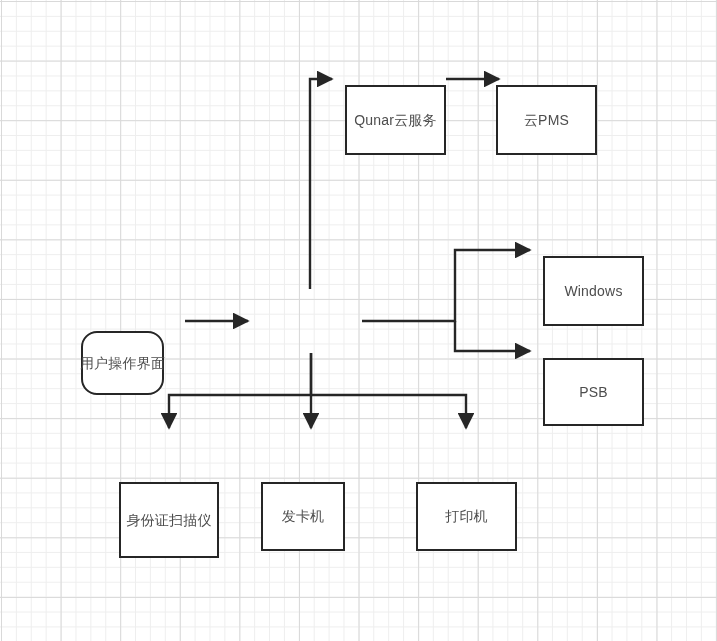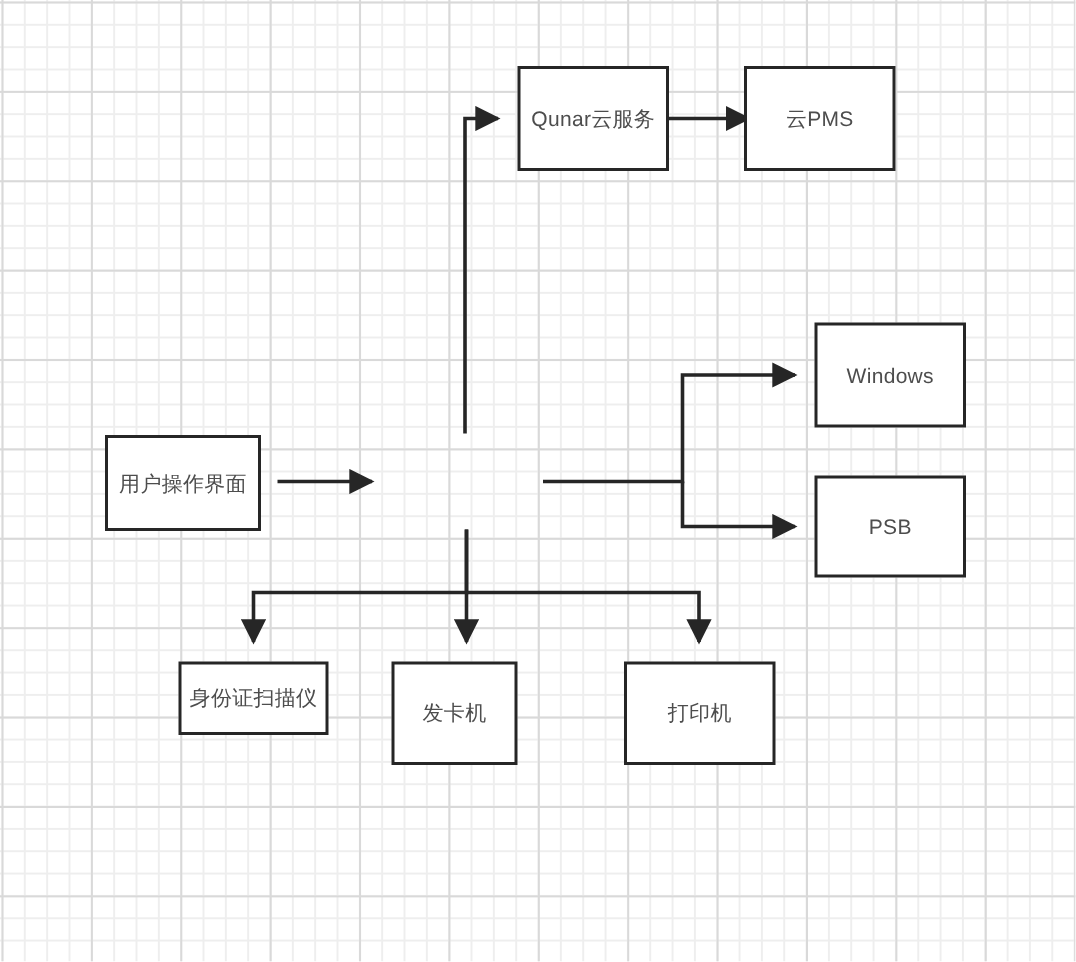--- a/index.html
+++ b/index.html
@@ -43,20 +43,21 @@
     background: #ffffff;
     display: flex;
     align-items: center;
     justify-content: center;
     color: #4d4d4d;
     font-size: 14px;
     line-height: 1.2;
     text-align: center;
     letter-spacing: 0.2px;
     white-space: nowrap;
+    margin-top: 41px;
   }
   .node-label {
     display: block;
   }
 </style>
 </head>
 <body>
 
 <div id="canvas">
 
@@ -72,36 +73,36 @@
       <path d="M 310 289 L 310 79 L 332 79" marker-end="url(#arrow-head)"></path>
       <path d="M 446 79 L 499 79" marker-end="url(#arrow-head)"></path>
       <path d="M 362 321 L 455 321 L 455 250 L 530 250" marker-end="url(#arrow-head)"></path>
       <path d="M 455 321 L 455 351 L 530 351" marker-end="url(#arrow-head)"></path>
       <path d="M 311 353 L 311 395 L 169 395 L 169 428" marker-end="url(#arrow-head)"></path>
       <path d="M 311 353 L 311 428" marker-end="url(#arrow-head)"></path>
       <path d="M 311 395 L 466 395 L 466 428" marker-end="url(#arrow-head)"></path>
     </g>
   </svg>
 
-  <div class="node" style="left: 70px; top: 290px; width: 104px; height: 64px;">
+  <div class="node" style="left: 81px; top: 290px; width: 83px; height: 64px; border-radius: 16px;">
     <span class="node-label">用户操作界面</span>
   </div>
   <div class="node" style="left: 345px; top: 44px; width: 101px; height: 70px;">
     <span class="node-label">Qunar云服务</span>
   </div>
   <div class="node" style="left: 496px; top: 44px; width: 101px; height: 70px;">
     <span class="node-label">云PMS</span>
   </div>
   <div class="node" style="left: 543px; top: 215px; width: 101px; height: 70px;">
     <span class="node-label">Windows</span>
   </div>
   <div class="node" style="left: 543px; top: 317px; width: 101px; height: 68px;">
     <span class="node-label">PSB</span>
   </div>
-  <div class="node" style="left: 119px; top: 441px; width: 100px; height: 49px;">
+  <div class="node" style="left: 119px; top: 441px; width: 100px; height: 76px;">
     <span class="node-label">身份证扫描仪</span>
   </div>
   <div class="node" style="left: 261px; top: 441px; width: 84px; height: 69px;">
     <span class="node-label">发卡机</span>
   </div>
   <div class="node" style="left: 416px; top: 441px; width: 101px; height: 69px;">
     <span class="node-label">打印机</span>
   </div>
 
 </div>

